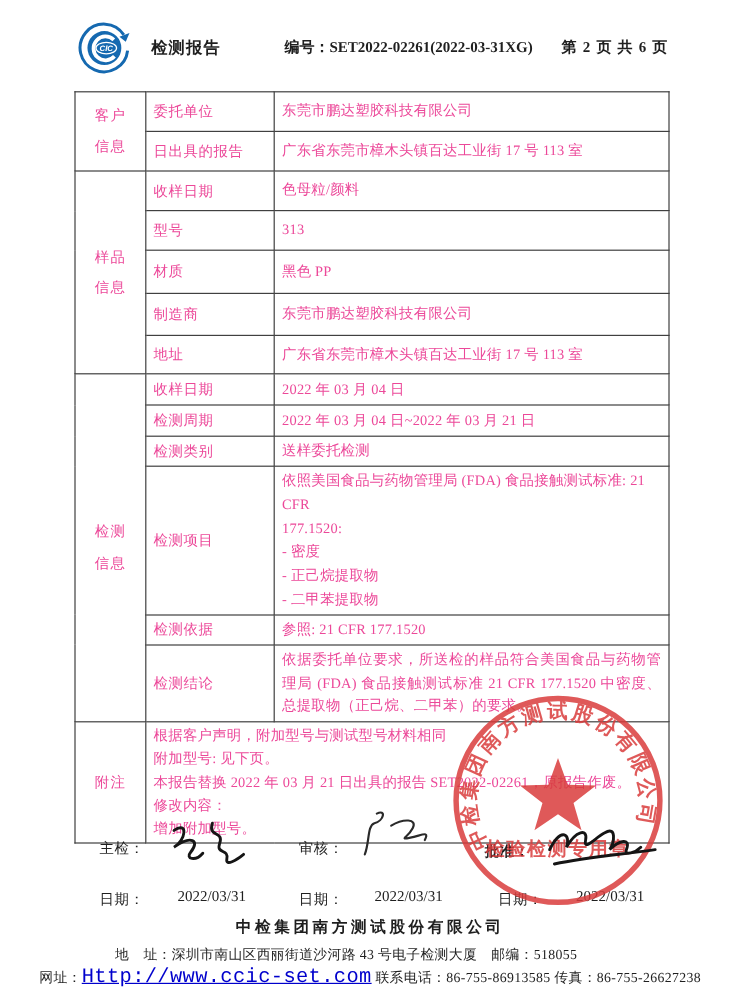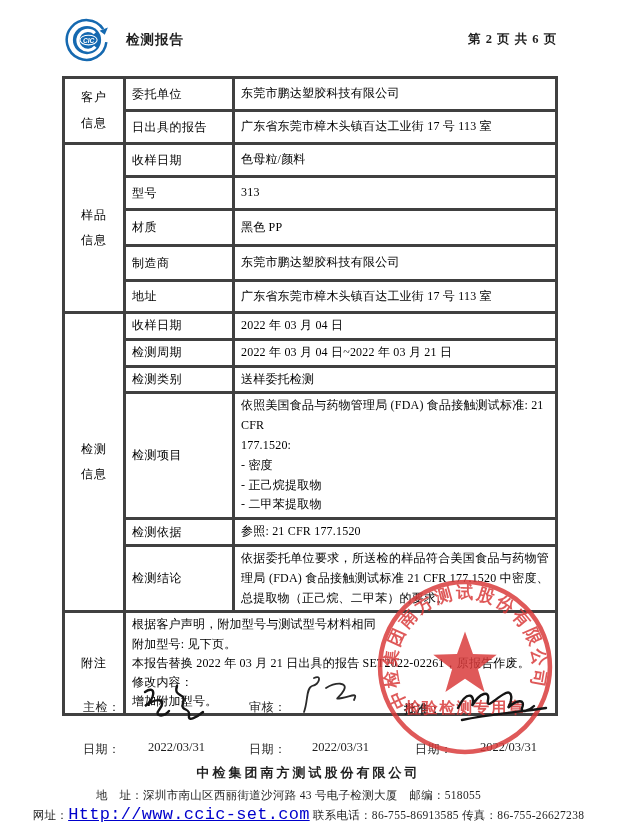--- a/index.html
+++ b/index.html
@@ -5,21 +5,21 @@
   html,body{margin:0;padding:0;background:#ffffff;}
   .page{position:relative;width:617px;height:840px;background:#fff;overflow:hidden;
         font-family:"Liberation Serif","DejaVu Serif",serif;color:#1f1f1f;}
   .abs{position:absolute;}
   
   .hdr-title{left:126px;top:31px;font-size:13.5px;font-weight:bold;letter-spacing:1px;}
   .hdr-no{left:237px;top:31px;font-size:12.5px;font-weight:bold;}
   .hdr-page{left:468px;top:31px;font-size:12.5px;font-weight:bold;letter-spacing:1px;}
   
   table.report{position:absolute;left:62px;top:76px;width:496px;border-collapse:collapse;table-layout:fixed;}
-  .report td{border:3px solid #404040;font-size:12px;color:#000000;vertical-align:middle;padding:2px 6px;margin-left:16px;}
+  .report td{border:1px solid #404040;font-size:12px;color:#ec4899;vertical-align:middle;padding:2px 6px;margin-left:16px;}
   .grp{width:46px;text-align:center;white-space:pre-line;letter-spacing:1px;line-height:2.1;}
   .lbl{width:94px;padding-left:9px;letter-spacing:.5px;}
   .val{padding-left:12px;line-height:1.65;letter-spacing:.2px;}
   .pre{white-space:pre-line;font-family:Liberation Serif, serif;}
   .just{text-align:justify;}
   
   .sig-label{font-size:12px;letter-spacing:.5px;}
   .sig-date{font-size:12.5px;}
   .sigsvg{position:absolute;z-index:6;}
   
@@ -37,20 +37,21 @@
 
   <svg class="abs" style="left:64px;top:16px;" width="46" height="46" viewBox="0 0 44 44">
     <path d="M 37.5 12.5 A 19 19 0 1 0 40.5 25" fill="none" stroke="#1569b0" stroke-width="2.4"></path>
     <polygon points="34,14 42,11 39,18" fill="#1569b0"></polygon>
     <circle cx="22" cy="23" r="13.5" fill="#1569b0"></circle>
     <path d="M 29.5 16.5 A 9.5 9.5 0 1 0 30 29.5" fill="none" stroke="#ffffff" stroke-width="3"></path>
     <ellipse cx="23.5" cy="23" rx="8.2" ry="4.6" fill="none" stroke="#ffffff" stroke-width="1"></ellipse>
     <text x="23.5" y="25.4" font-size="6.3" font-weight="bold" font-style="italic" text-anchor="middle" fill="#ffffff" font-family="Liberation Sans, sans-serif">CIC</text>
   </svg>
   <span class="abs hdr-title">检测报告</span>
+  <span class="abs hdr-no"><span>编号：</span><span>SET2022-02261(2022-03-31XG)</span></span>
   <span class="abs hdr-page">第 2 页 共 6 页</span>
 
   <table class="report">
 
     <tbody>
         <tr style="height:33px;">
       <td class="grp" rowspan="2">客户
 信息</td>
       <td class="lbl">委托单位</td>
       <td class="val">东莞市鹏达塑胶科技有限公司</td>

